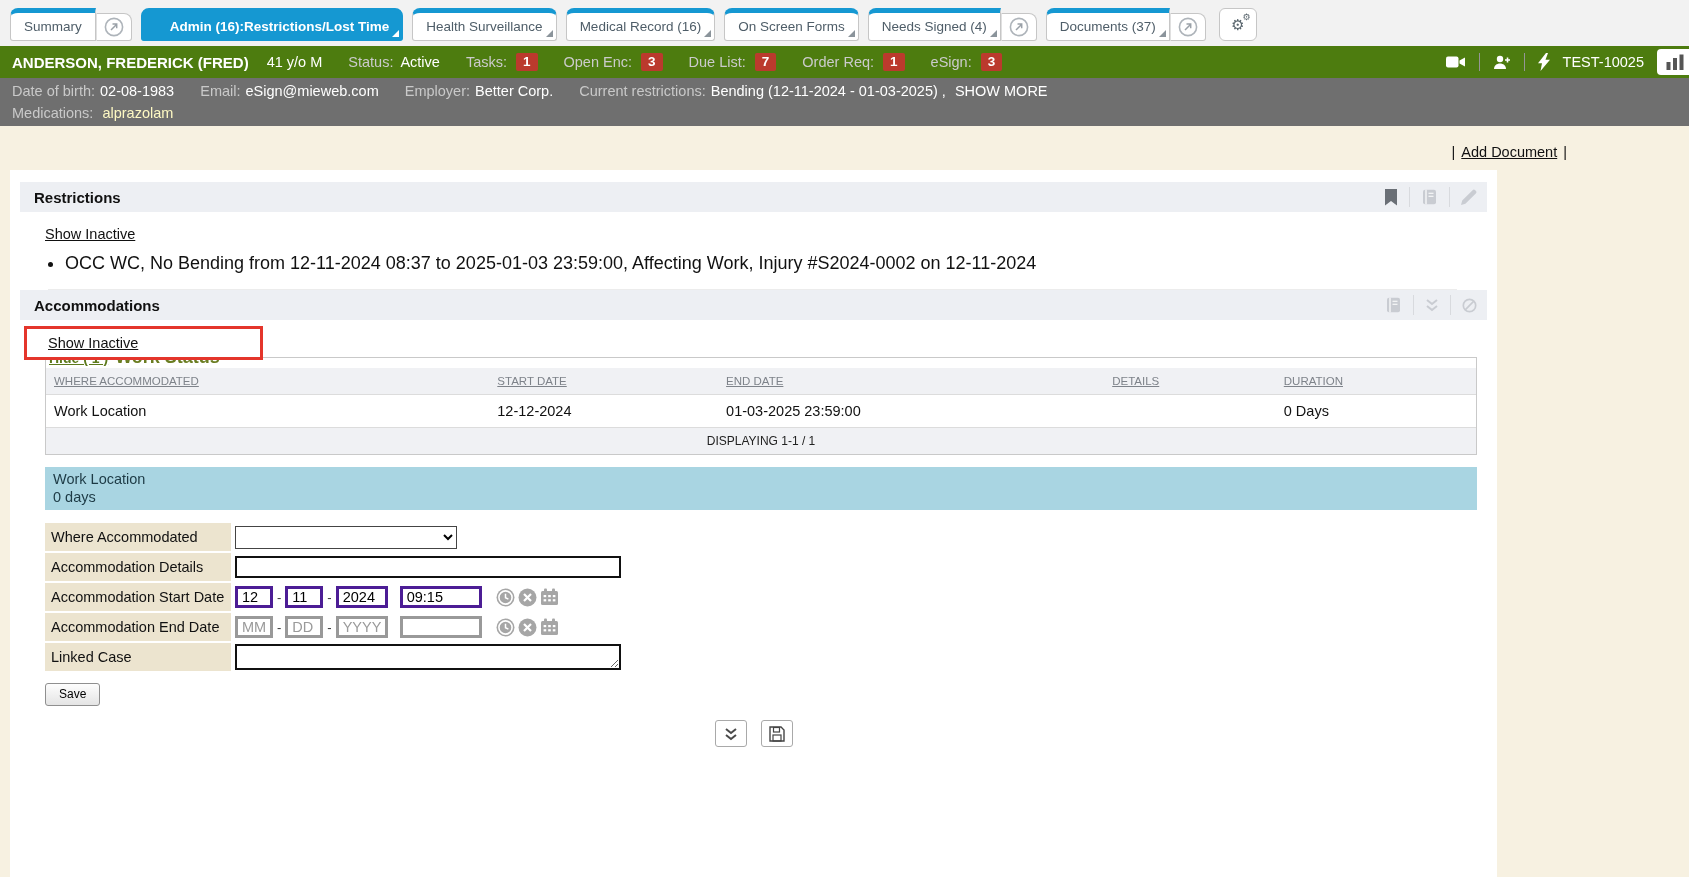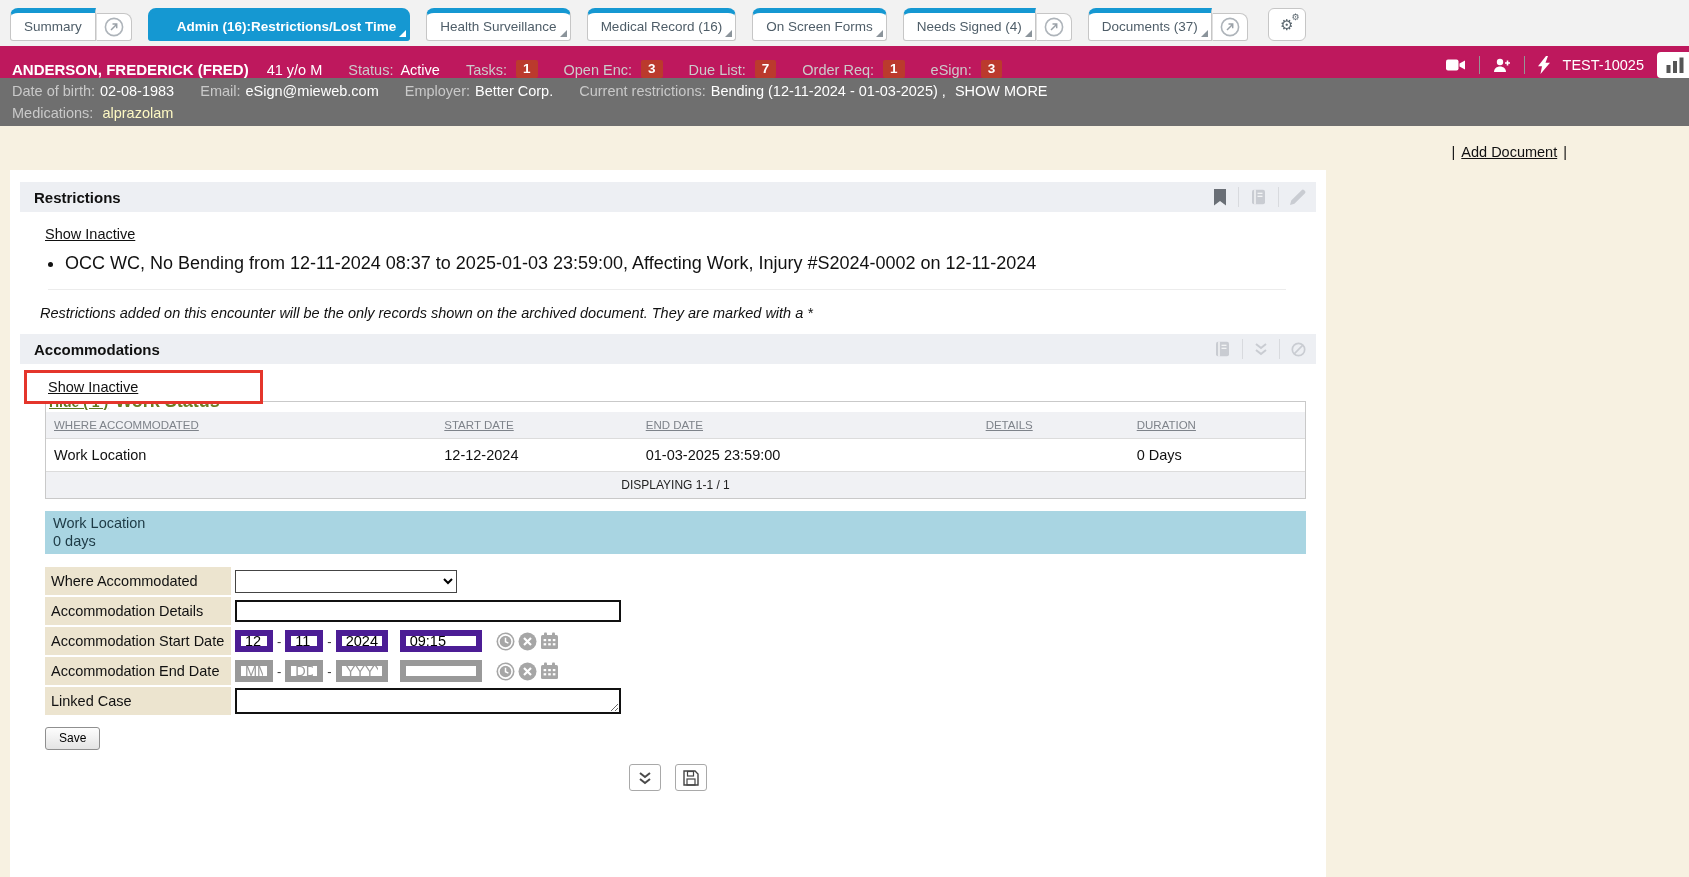--- a/index.html
+++ b/index.html
@@ -3,43 +3,43 @@
 <meta charset="utf-8">
 <style>
   * { box-sizing: border-box; }
   html,body { margin:0; padding:0; }
   body {
     width:1689px; height:877px; position:relative; overflow:hidden;
     background:#f7f1e1; font-family:"Liberation Sans", sans-serif; color:#111;
   }
   
   .tabbar { position:absolute; top:0; left:0; right:0; height:46px; background:#f2f2f2;
-    display:flex; align-items:flex-end; padding-left:10px; gap:16px; }
+    display:flex; align-items:flex-end; padding-left:10px; gap:9px; }
   .tgroup { display:flex; margin-bottom:5px; }
   .tab { height:33px; display:flex; align-items:center; padding:0 13px; background:#fff;
     border:1px solid #c6c6c6; border-top:5px solid #1598d2; border-radius:8px 8px 3px 3px;
     font-size:13.5px; color:#4e5d68; position:relative; margin-bottom:5px; cursor:pointer; white-space:nowrap; }
   .tgroup .tab { margin-bottom:0; border-top-right-radius:0; border-bottom-right-radius:0; }
   .tab.active { background:#1598d2; border-color:#1598d2; color:#fff; font-weight:bold;padding-left:28px; }
   .fold::after { content:""; position:absolute; right:3px; bottom:3px;
     border-left:7px solid transparent; border-bottom:7px solid #8b949b; }
   .tab.active.fold::after { border-bottom-color:#fff; }
   .tab-ext { height:28px; width:36px; align-self:flex-end; background:#fff;
     border:1px solid #c6c6c6; border-left:1px solid #e0e0e0; border-radius:0 8px 3px 0;
     display:flex; align-items:center; justify-content:center; cursor:pointer; }
   .gear-btn { height:33px; width:38px; margin:0 0 5px 4px; background:#fff; border:1px solid #c6c6c6;
     border-radius:6px; display:flex; align-items:center; justify-content:center; color:#5a666e; cursor:pointer; }
   .gear-glyph { position:relative; font-size:15px; line-height:1; }
   .gear-glyph::before { content:"\2699"; }
   .gear-glyph .mini { position:absolute; font-size:9px; right:-6px; top:-4px; }
   .gear-glyph .mini::before { content:"\2699"; }
 
   
-  .patientbar { position:absolute; top:46px; left:0; right:0; height:32px; background:#be185d;
-    display:flex; align-items:flex-end; padding:0 12px; color:#fff; }
+  .patientbar { position:absolute; top:46px; left:0; right:0; height:32px; background:#4d7c0f;
+    display:flex; align-items:center; padding:0 12px; color:#fff; }
   .pname { font-weight:bold; font-size:15px; }
   .agesex { margin-left:18px; font-size:14.5px; }
   .plabel { color:#cbcbcb; margin-left:26px; font-size:14.5px; }
   .pval  { margin-left:7px; font-size:14.5px; }
   .badge { background:#bb3a2d; color:#fff; border-radius:2px; padding:1px 7px 2px; margin-left:9px;
     font-size:13.5px; font-weight:bold; cursor:pointer; }
   .pright { margin-left:auto; display:flex; align-items:center; gap:13px; }
   .vdiv-dark { width:1px; height:18px; background:#959595; }
   .wicon { color:#fff; display:flex; align-items:center; cursor:pointer; }
   .recid { font-size:14.5px; }
@@ -54,21 +54,21 @@
   .ival { color:#fff; margin-left:5px; }
   .igap { display:inline-block; width:22px; }
   .meds { color:#fef9c3; margin-left:5px; cursor:pointer; }
   .showmore { color:#ffffff; cursor:pointer; }
 
   
   .adddoc-row { position:absolute; top:144px; right:122px; font-size:14.5px; display:flex; gap:6px; align-items:center; }
   .adddoc-row a { color:#111; text-decoration:underline; cursor:pointer; }
 
   
-  .panel { position:absolute; top:170px; left:10px; width:1316px; bottom:0; background:#fff;
+  .panel { position:absolute; top:170px; left:10px; width:1487px; bottom:0; background:#fff;
     padding:12px 10px 0 10px; }
   .secbar { height:30px; background:#edeff3; display:flex; align-items:center; padding:0 10px 0 14px; }
   .secbar .title { font-weight:bold; font-size:15px; color:#111; }
   .sec-icons { margin-left:auto; display:flex; align-items:center; gap:11px; color:#c9ccd2; }
   .sec-icons .vdiv { width:1px; height:20px; background:#d8dade; }
   .sec-icons .dark { color:#6a6f76; }
   .sicon { display:flex; align-items:center; cursor:pointer; }
   .link { text-decoration:underline; color:#111; cursor:pointer; }
   .show-inactive { display:inline-block; margin:14px 0 0 25px; font-size:14.5px; }
   .bullets { margin:10px 30px 0 28px; padding:0 0 13px 17px; border-bottom:1px solid #ececec;
@@ -100,21 +100,21 @@
 
   
   .form { margin:13px 0 0 25px; }
   .frow { display:flex; margin-bottom:2px; min-height:28px; }
   .flabel { width:186px; background:#ece4cf; display:flex; align-items:center; padding-left:6px;
     font-size:14.5px; flex:none; }
   .fval { display:flex; align-items:center; padding-left:4px; gap:4px; }
   select.wsel { width:222px; height:23px; border:1px solid #444; background:#fff; font-size:14px; }
   input.wide { width:386px; height:22px; border:2px solid #111; font-size:14px; padding:0 4px; }
   textarea.wide { width:386px; height:26px; border:2px solid #111; font-size:14px; padding:1px 4px; resize:both; }
-  .din { height:22px; border:6px solid #4c1d95; font-size:14.5px; padding:0 4px; }
+  .din { height:22px; border:3px solid #4c1d95; font-size:14.5px; padding:0 4px; }
   .din.mm, .din.dd { width:38px; }
   .din.yy { width:52px; }
   .din.tm { width:82px; margin-left:8px; }
   .din.muted { border-color:#999; color:#999; }
   .din.muted::placeholder { color:#9a9a9a; }
   .dash { font-size:13px; color:#333; }
   .dicons { display:flex; align-items:center; gap:3px; margin-left:10px; }
   .dicons .sicon { cursor:pointer; }
   .save-btn { margin:10px 0 0 25px; padding:3px 13px 4px; font-size:12px; border:1px solid #8f8f8f;
     border-radius:3px; background:linear-gradient(#fdfdfd,#e4e4e4); cursor:pointer; font-family:inherit; }
@@ -269,21 +269,20 @@
         <svg width="16" height="16" viewBox="0 0 16 16">
             <path d="M0 16l1.2-4.4L11.6 1.2a1.8 1.8 0 012.6 0l.6.6a1.8 1.8 0 010 2.6L4.4 14.8z" fill="currentColor"></path>
           </svg>
       </span>
     </span>
   </div>
   <a class="link show-inactive">Show Inactive</a>
   <ul class="bullets">
     <li>OCC WC, No Bending from 12-11-2024 08:37 to 2025-01-03 23:59:00, Affecting Work, Injury #S2024-0002 on 12-11-2024</li>
   </ul>
-  <div class="note">Restrictions added on this encounter will be the only records shown on the archived document. They are marked with a *</div>
 
   
   <div class="secbar">
     <span class="title">Accommodations</span>
     <span class="sec-icons">
       <span class="sicon">
         <svg width="17" height="16" viewBox="0 0 17 16">
             <rect x="2" y="0.8" width="13" height="14.4" rx="2" fill="currentColor"></rect>
             <path d="M5 0.8v14.4" stroke="#fff" stroke-width="1.2"></path>
             <path d="M7.5 4.2h5M7.5 7.2h5" stroke="#fff" stroke-width="1.1"></path>

